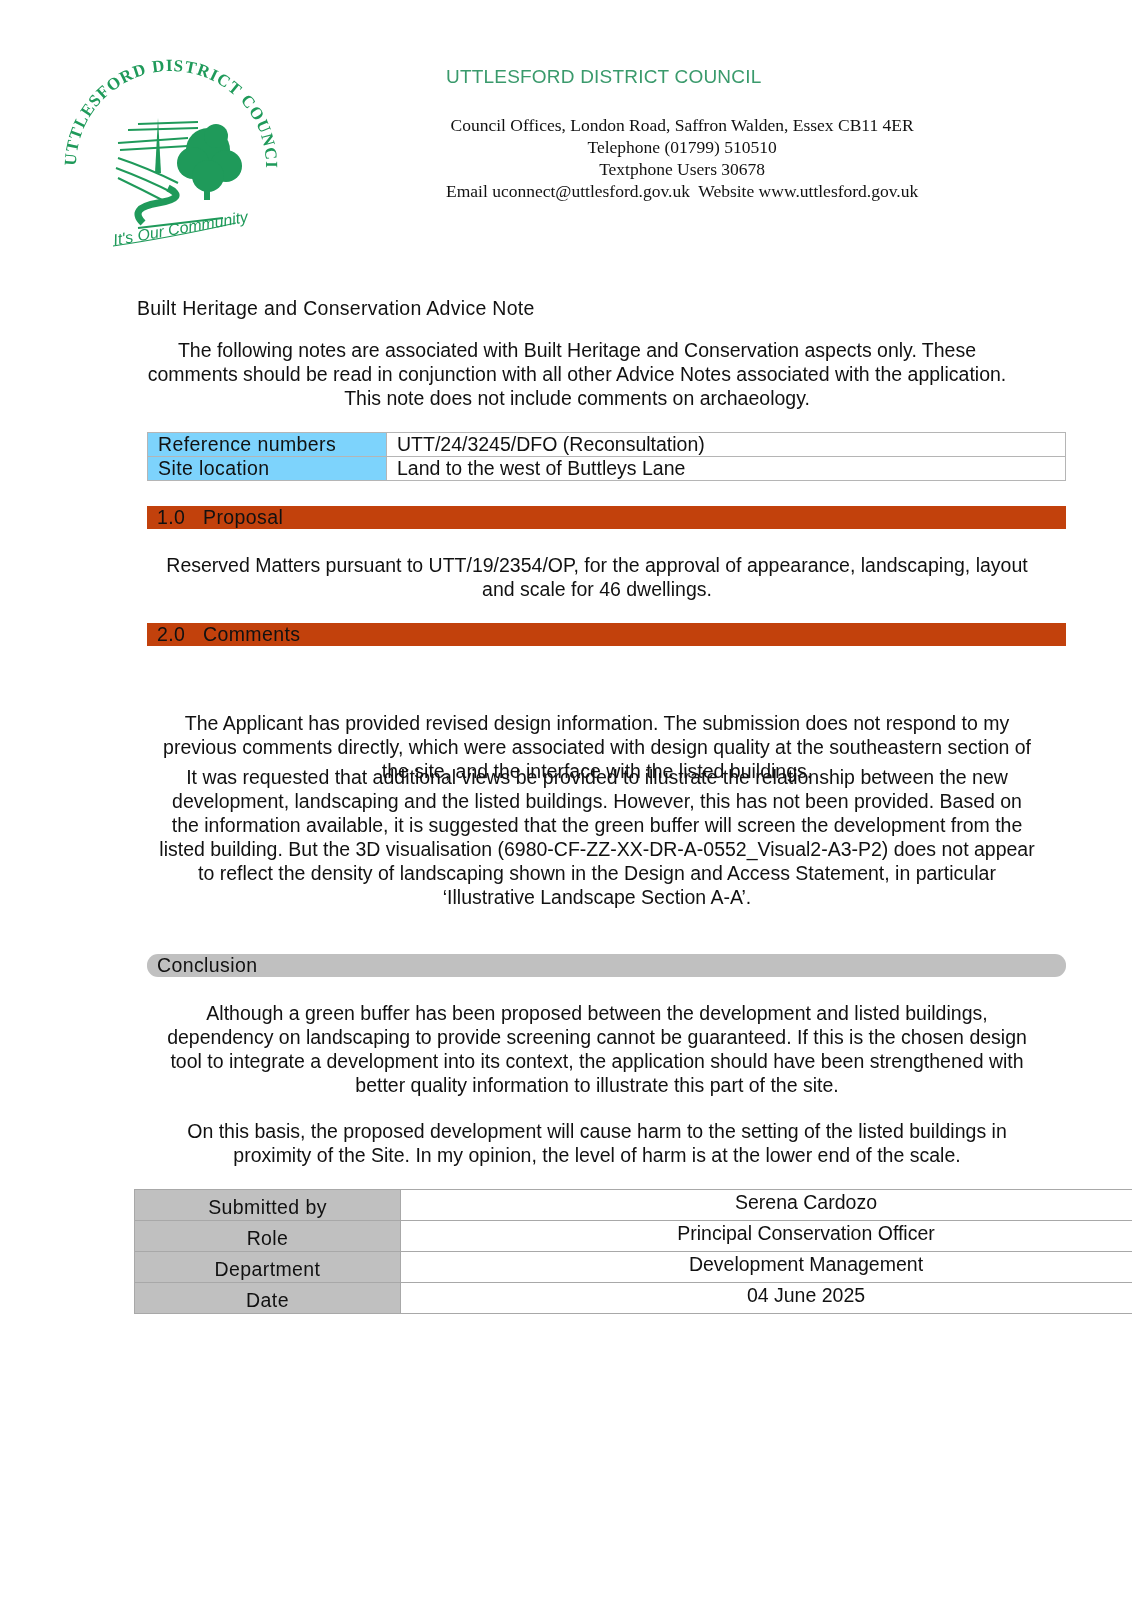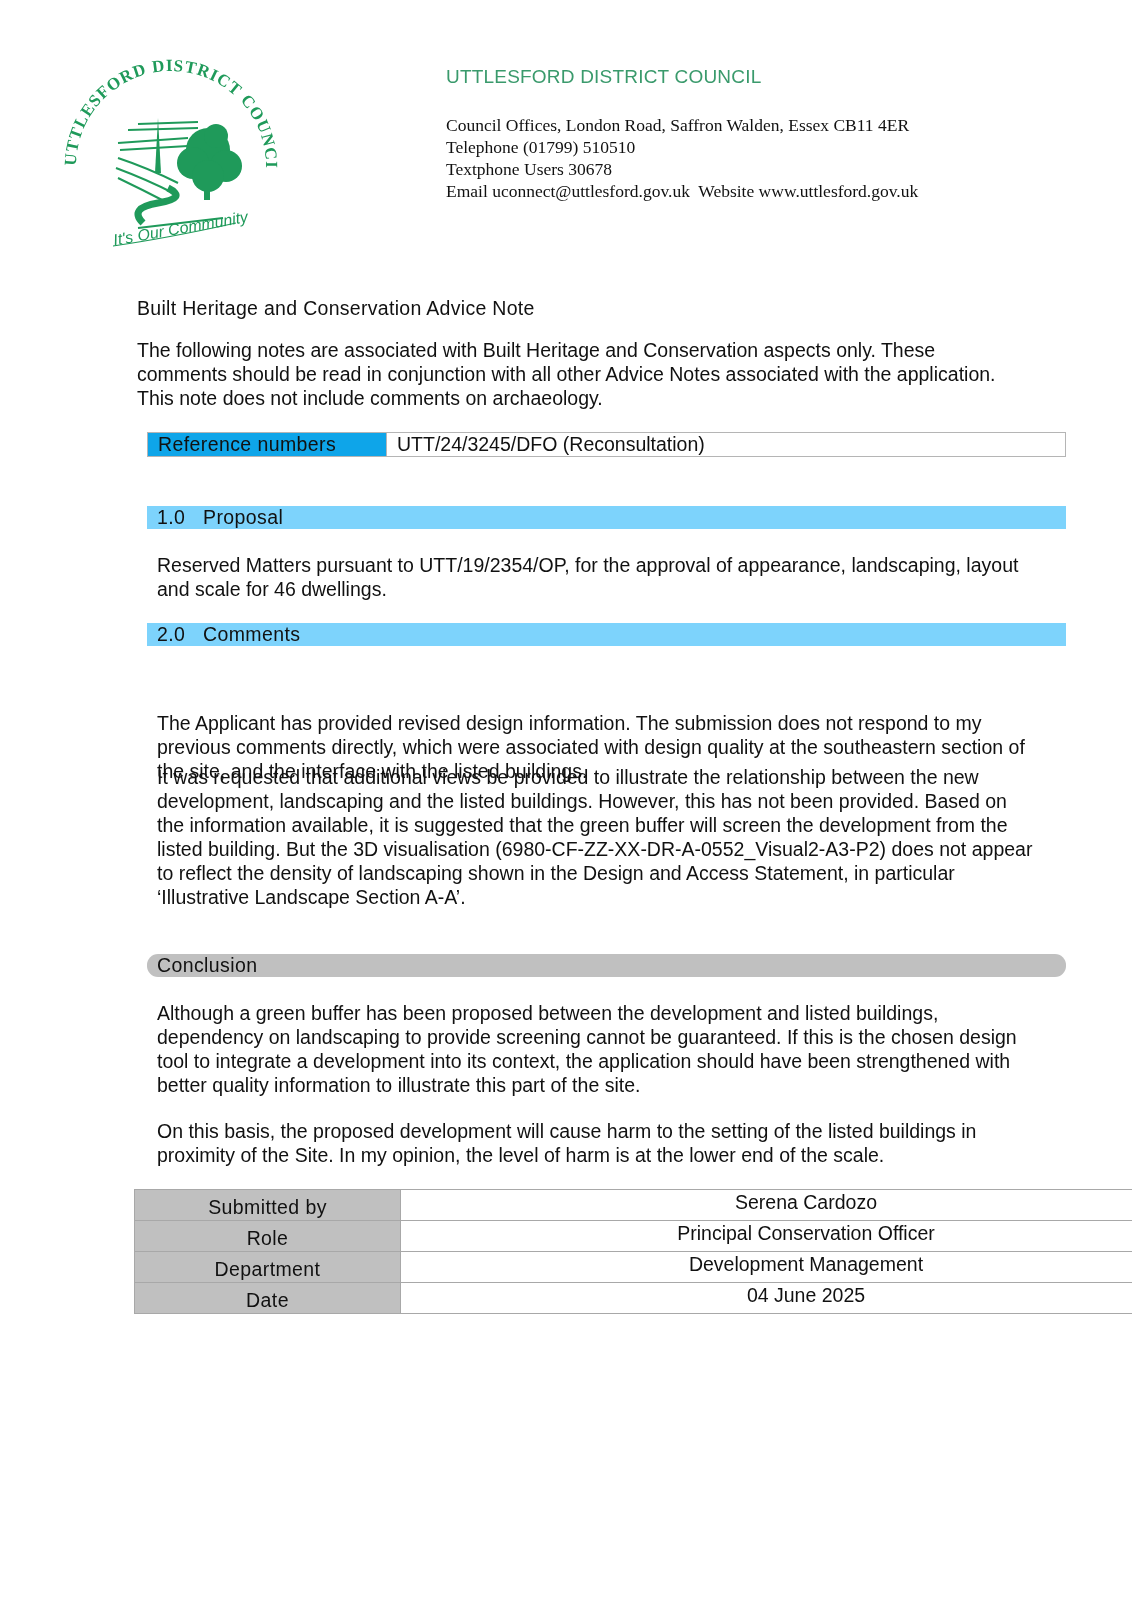--- a/index.html
+++ b/index.html
@@ -1,33 +1,33 @@
 <!DOCTYPE html>
 <html><head>
 <meta charset="utf-8">
 <style>
   html, body { margin:0; padding:0; background:#ffffff; }
   body { width:1132px; height:1600px; position:relative; overflow:hidden;
          font-family:"Liberation Sans", sans-serif; color:#111; }
-  .abs { position:absolute; }
+  .abs { position:absolute;text-align:center; }
   .logo { left:58px; top:58px; width:220px; height:200px; }
   .council-name { left:446px; top:66px; font-size:19px; color:#3a9a6c; letter-spacing:0.2px; }
   .addr { left:446px; top:114px; font-size:17.5px; line-height:22px; color:#111;font-family:Liberation Serif, serif; }
   .addr div { white-space:pre; }
   .doc-title { left:137px; top:297px; font-size:19.5px; letter-spacing:0.3px; }
   .para { left:137px; width:880px; font-size:19.5px; line-height:24px; }
   .para.indent { left:157px; width:880px; }
   table.kv { position:absolute; border-collapse:collapse; font-size:19.5px; }
   table.kv td { border:1px solid #b5b5b5; padding:0 10px; height:23px; line-height:23px; }
-  table.kv td.lbl { background:#0ea5e9; letter-spacing:0.4px; }
+  table.kv td.lbl { background:#7dd3fc; letter-spacing:0.4px; }
   table.kv2 td { height:30px; line-height:30px; border:1px solid #a8a8a8; }
   table.kv2 td.lbl { background:#c0c0c0; letter-spacing:0.4px; vertical-align:bottom; line-height:26px; }
   table.kv2 td.val { vertical-align:top; line-height:24px; }
   .band { position:absolute; left:147px; width:919px; height:23px; line-height:23px;
-          background:#7dd3fc; font-size:19.5px; padding-left:10px; box-sizing:border-box; letter-spacing:0.4px; }
+          background:#c2410c; font-size:19.5px; padding-left:10px; box-sizing:border-box; letter-spacing:0.4px; }
   .band.dark { background:#c0c0c0;border-radius:11px; }
   .band .num { display:inline-block; width:46px; }
 </style>
 </head>
 <body>
 
 <div class="abs logo">
   <svg width="220" height="200" viewBox="0 0 220 200">
     <defs>
       <path id="arc" d="M 18 108 A 92 92 0 0 1 208 108"></path>
@@ -76,20 +76,24 @@
 <div class="abs doc-title">Built Heritage and Conservation Advice Note</div>
 
 <div class="abs para" style="top:338px;">The following notes are associated with Built Heritage and Conservation aspects only. These comments should be read in conjunction with all other Advice Notes associated with the application. This note does not include comments on archaeology.</div>
 
 <table class="kv" style="left:147px; top:432px; width:919px;">
   <tbody>
       <tr>
     <td class="lbl" style="width:218px;">Reference numbers</td>
     <td>UTT/24/3245/DFO (Reconsultation)</td>
   </tr>
+  <tr>
+    <td class="lbl">Site location</td>
+    <td>Land to the west of Buttleys Lane</td>
+  </tr>
 </tbody>
   </table>
 
 <div class="band" style="top:506px;">
   <span class="num">1.0</span><span>Proposal</span>
 </div>
 <div class="abs para indent" style="top:553px;">Reserved Matters pursuant to UTT/19/2354/OP, for the approval of appearance, landscaping, layout and scale for 46 dwellings.</div>
 
 <div class="band" style="top:623px;">
   <span class="num">2.0</span><span>Comments</span>

